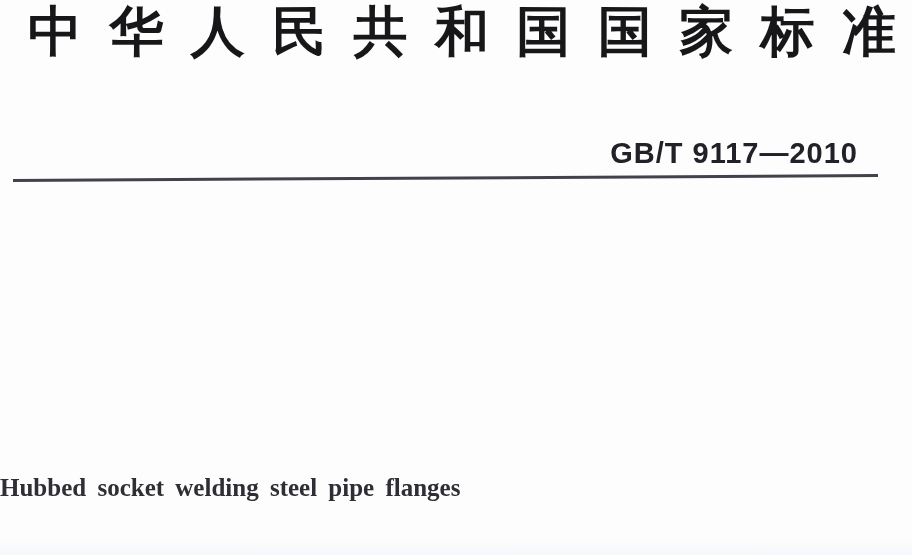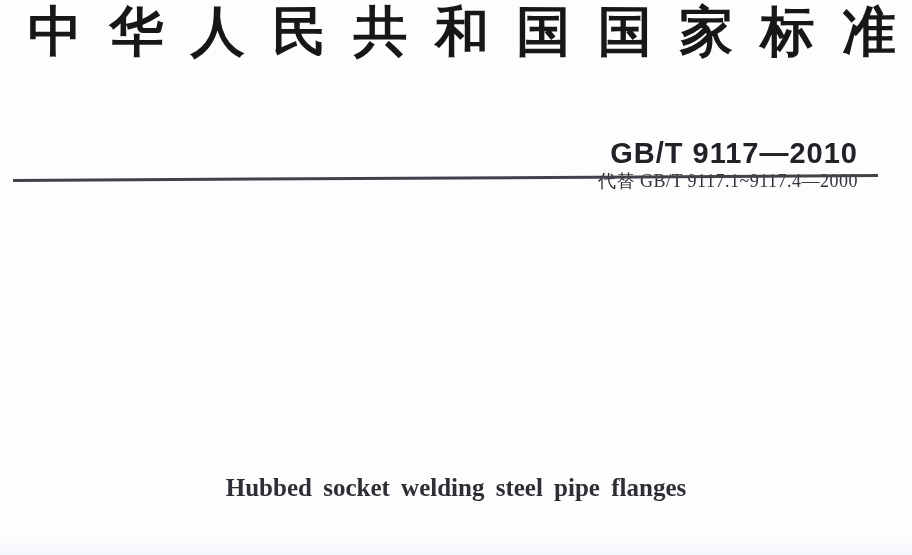--- a/index.html
+++ b/index.html
@@ -82,21 +82,20 @@
     font-size: 45px;
     line-height: 52px;
     letter-spacing: 5px;
     color: #2a2a30;
   }
   .main-title-en {
     position: absolute;
     top: 473px;
     left: 0;
     right: 0;
-    text-align: center;
     font-family: "Liberation Serif", "DejaVu Serif", serif;
     font-weight: bold;
     font-size: 25px;
     line-height: 30px;
     word-spacing: 5px;
     color: #2e2e35;
   }
 </style>
 </head>
 <body>
@@ -112,21 +111,20 @@
       <span>和</span>
       <span>国</span>
       <span>国</span>
       <span>家</span>
       <span>标</span>
       <span>准</span>
     </div>
 
   <div class="std-block">
     <div class="std-number">GB/T 9117—2010</div>
-    <div class="std-replaces">代替 GB/T 9117.1~9117.4—2000</div>
   </div>
 
   <div class="header-rule"></div>
 
 
   <div class="main-title-en">Hubbed socket welding steel pipe flanges</div>
 
 </div>
 
 </body></html>

